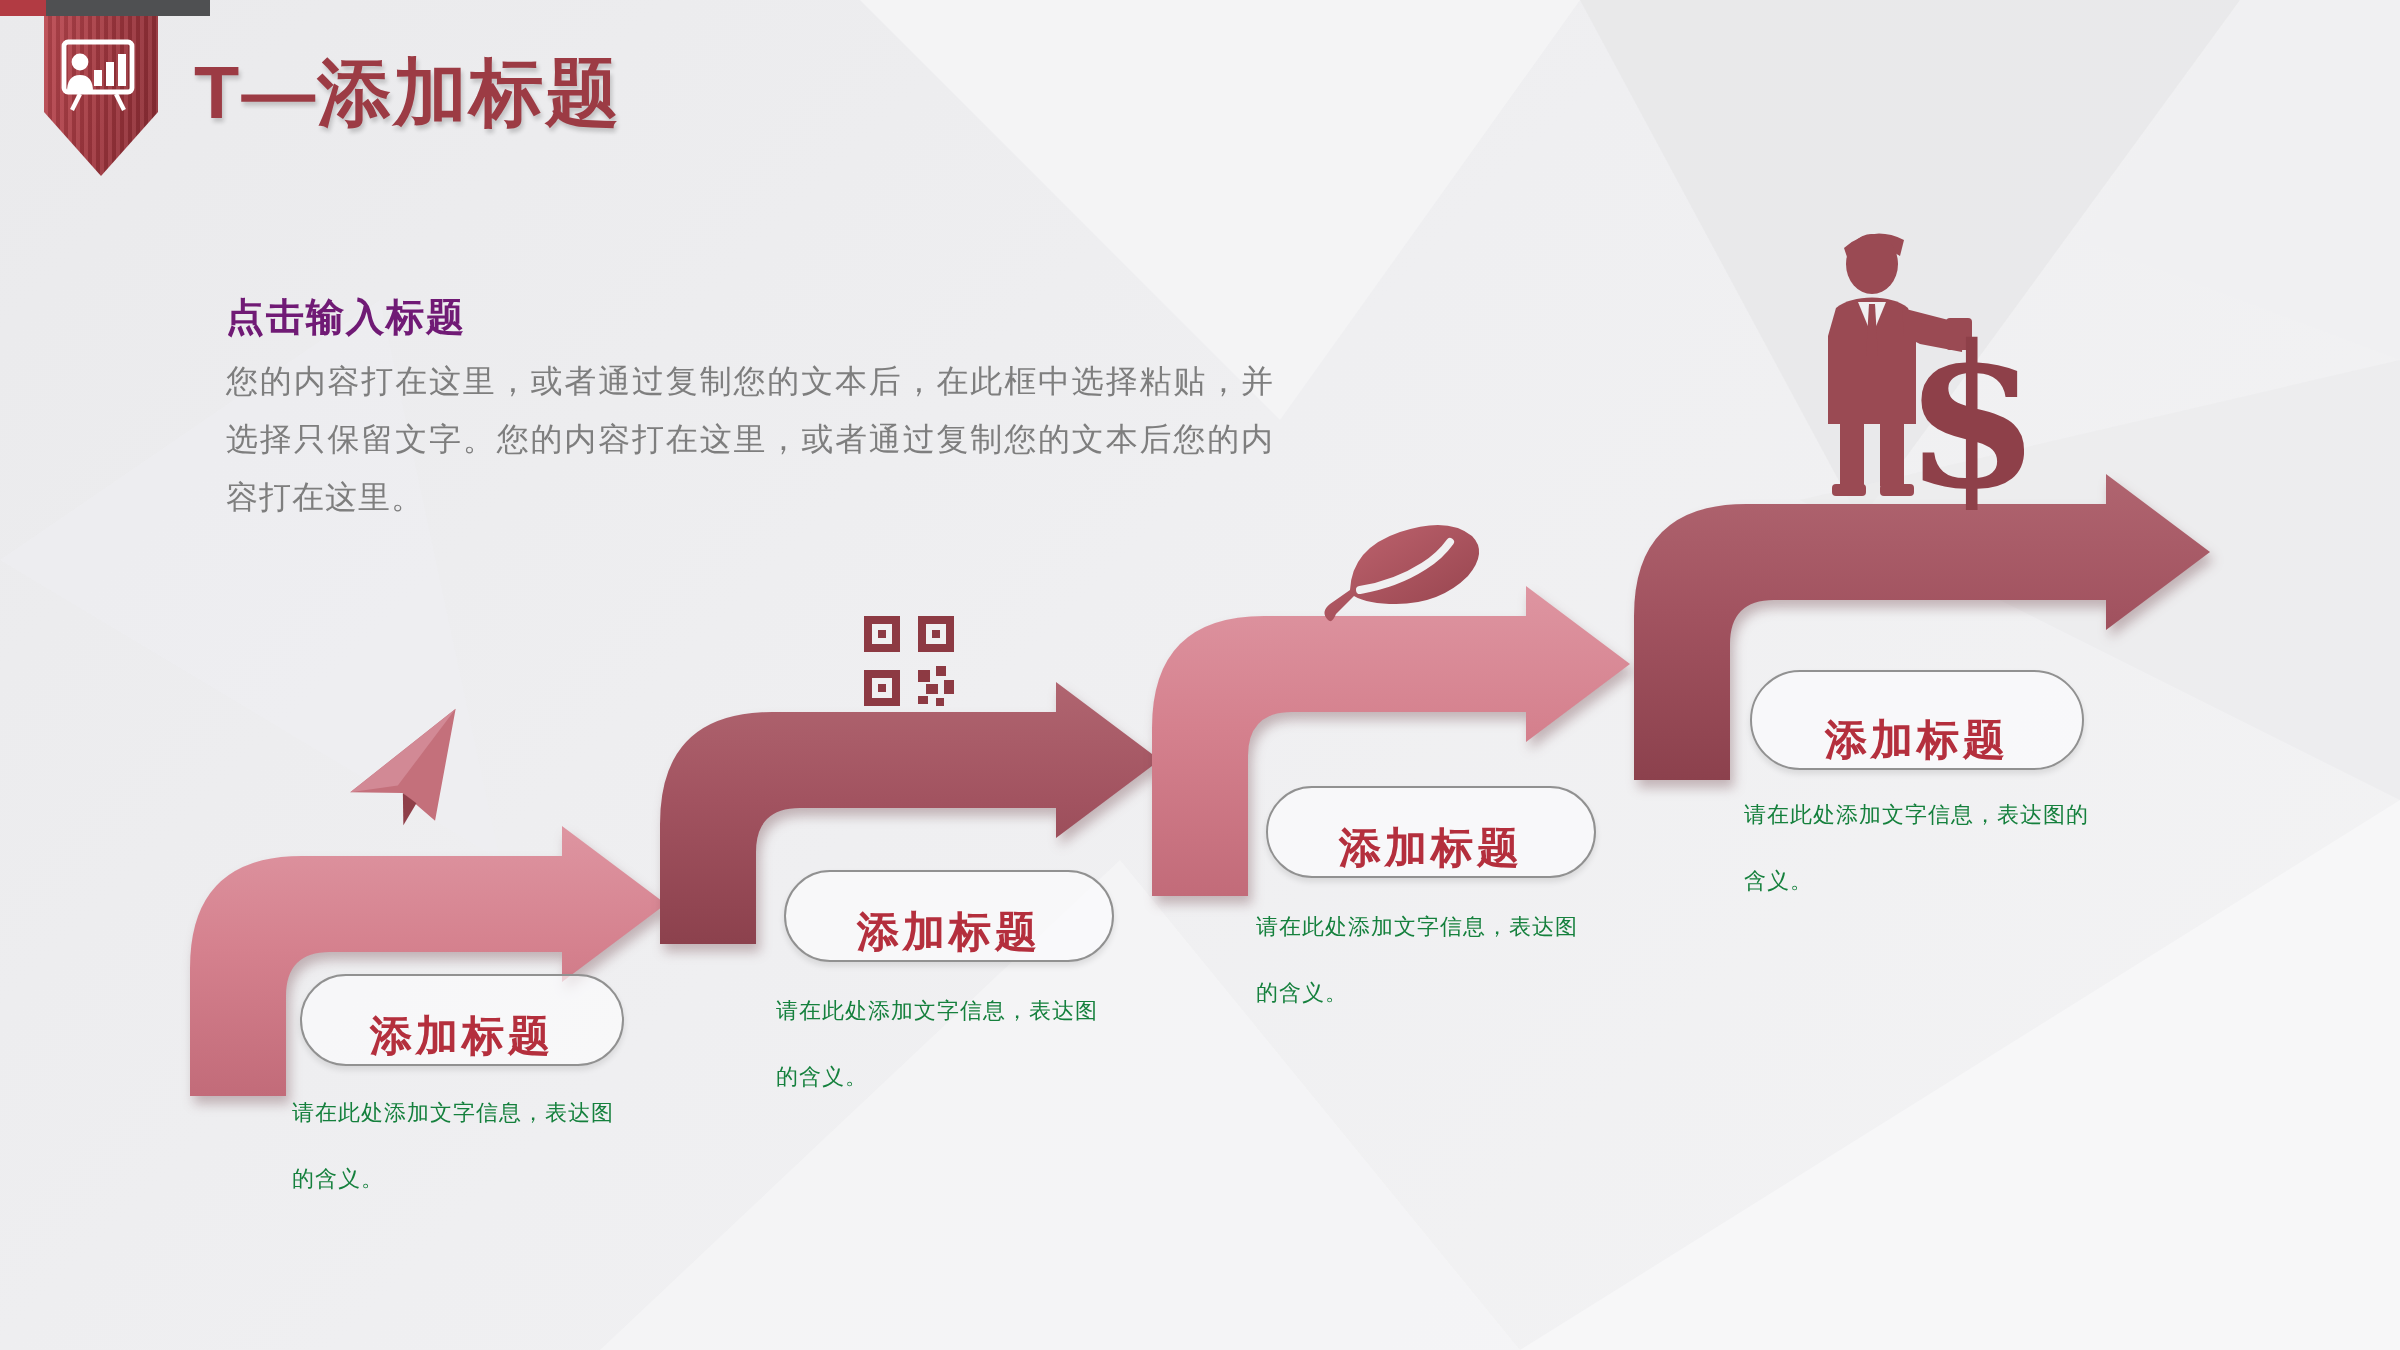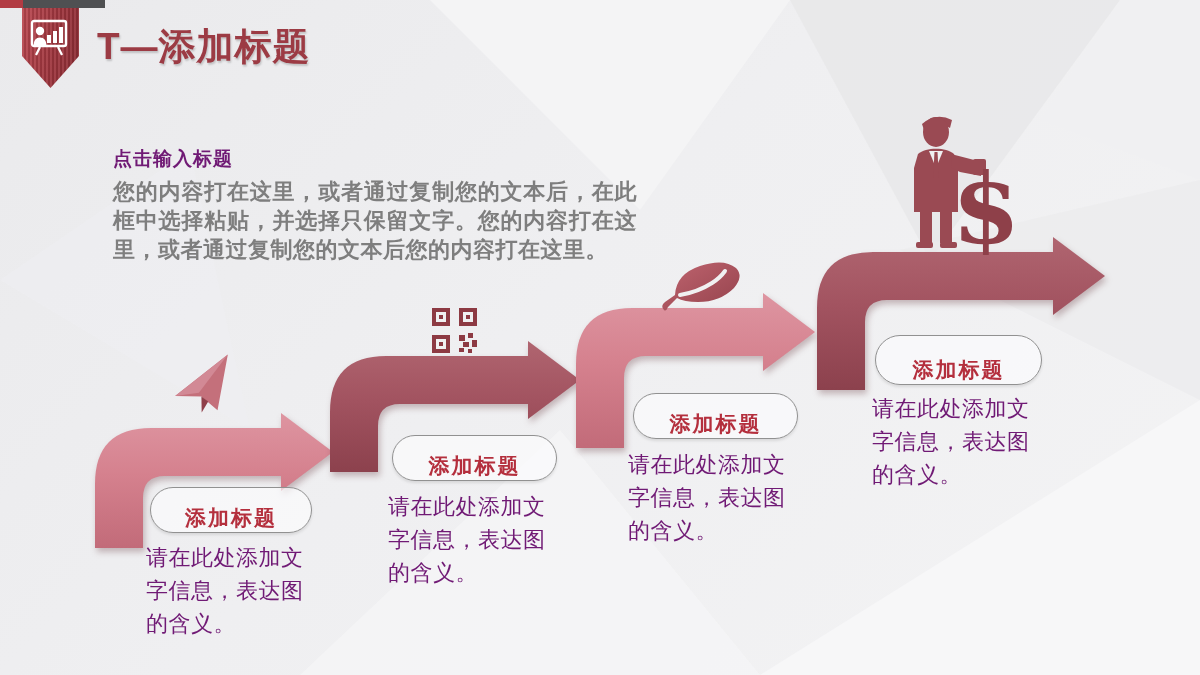--- a/index.html
+++ b/index.html
@@ -25,40 +25,40 @@
   }
   .ribbon svg{position:absolute;left:8px;top:10px;}
   
   .page-title{
     left:97px;top:22px;font-size:37px;font-weight:800;color:#9c3b44;
     letter-spacing:1px;text-shadow:1px 2px 2px rgba(0,0,0,.18);
   }
   
   .intro-heading{left:113px;top:146px;font-size:19px;font-weight:bold;color:#701a75;letter-spacing:1px;}
   .intro-body{
-    left:113px;top:177px;width:524px;font-size:22px;line-height:29px;color:#7e7e7e;
-    letter-spacing:.5px;text-align:justify;font-weight:bold;
+    left:113px;top:177px;width:524px;font-size:16px;line-height:29px;color:#7e7e7e;
+    letter-spacing:.5px;text-align:justify;
   }
   
   .arrows{left:0;top:0;}
   .arrows path.arrow{filter:drop-shadow(2px 4px 3px rgba(90,40,45,.30));}
   
   .pill{
     display:flex;align-items:flex-end;justify-content:center;
     border:1px solid #919191;border-radius:26px;
     background:rgba(252,252,253,.65);
     color:#b42f3d;font-weight:bold;font-size:21px;letter-spacing:2px;
     box-shadow:0 2px 3px rgba(0,0,0,.10);
   }
   .pill1{left:150px;top:487px;width:160px;height:44px;}
   .pill2{left:392px;top:435px;width:163px;height:44px;}
   .pill3{left:633px;top:393px;width:163px;height:44px;}
   .pill4{left:875px;top:335px;width:165px;height:48px;}
   
-  .desc{width:166px;font-size:22px;line-height:33px;color:#701a75;letter-spacing:.5px;}
+  .desc{width:166px;font-size:11px;line-height:33px;color:#15803d;letter-spacing:.5px;}
   .desc1{left:146px;top:541px;}
   .desc2{left:388px;top:490px;}
   .desc3{left:628px;top:448px;}
   .desc4{left:872px;top:392px;width:176px;}
   
   .icon-plane{left:168px;top:350px;}
   .icon-qr{left:432px;top:308px;}
   .icon-leaf{left:658px;top:258px;}
   .icon-man{left:896px;top:110px;}
 </style>

